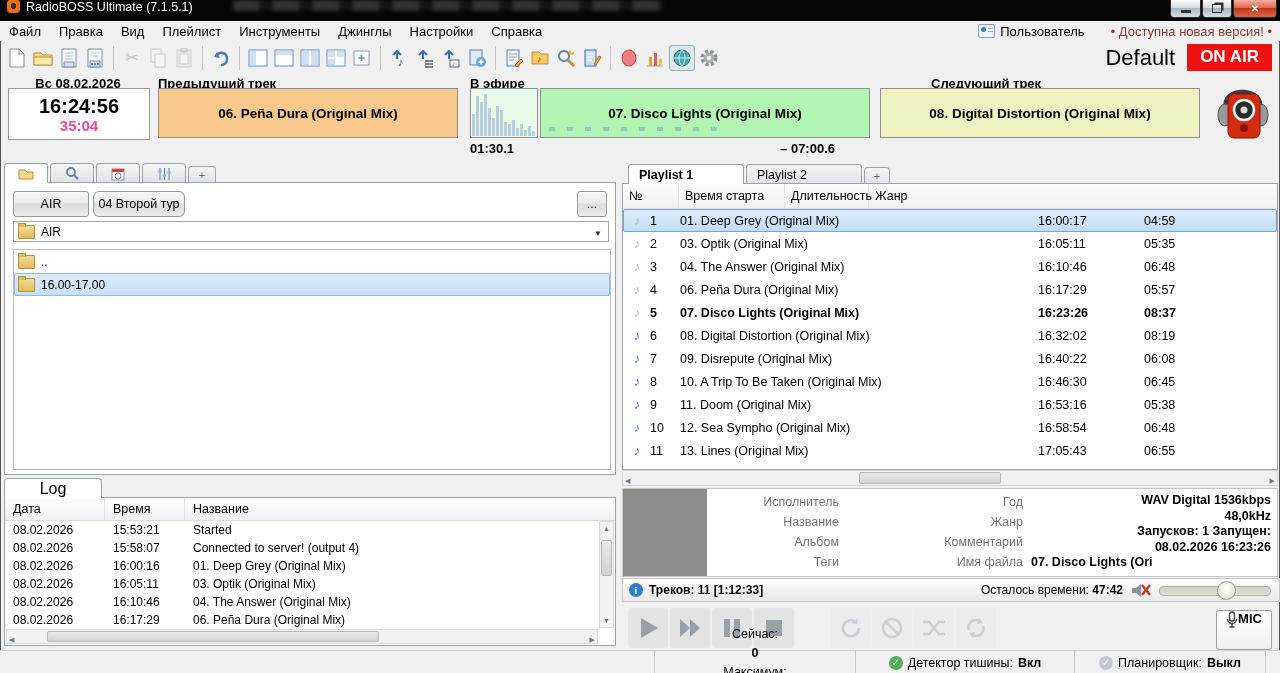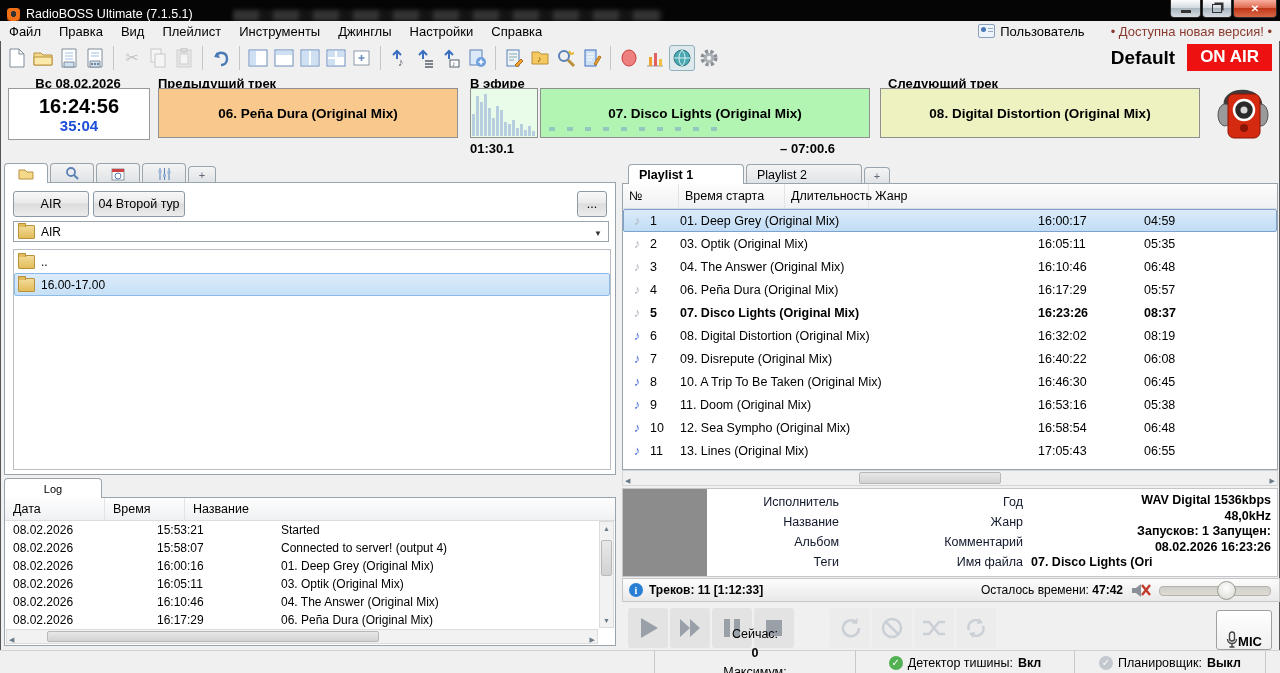--- a/index.html
+++ b/index.html
@@ -1,21 +1,21 @@
 <!DOCTYPE html>
 <html><head>
 <meta charset="utf-8">
 <style>
   html,body{margin:0;padding:0;background:#d4d0c8;}
   .app{position:relative;width:1280px;height:673px;background:#f0f0f0;
        font-family:"Liberation Sans",sans-serif;font-size:12px;color:#000;
        overflow:hidden;box-shadow:inset 0 0 0 1px #555;}
   
   .titlebar{position:absolute;left:0;top:0;width:1280px;height:21px;background:#050505;
-            display:flex;align-items:flex-end;color:#fff;}
+            display:flex;align-items:flex-start;color:#fff;}
   .title-icon{width:13px;height:13px;margin:0 6px 0 7px;border-radius:3px;
               background:radial-gradient(circle at 50% 45%,#333 0 3px,#f07018 3px 7px,#c44d08 7px);}
   .title-text{font-size:12.5px;}
   .redact{height:11px;width:430px;margin-left:40px;border-radius:2px;opacity:.55;
           background:repeating-linear-gradient(90deg,#5a5a5a 0 26px,#222 26px 40px);filter:blur(2px);}
   .winbtns{position:absolute;right:3px;top:0;display:flex;}
   .wb{height:17px;border:1px solid #2d2d2d;border-top:none;display:flex;align-items:center;justify-content:center;
       background:linear-gradient(#fdfdfd,#cfd6dd 50%,#aab6c0 50%,#d8dee4);color:#333;font-size:10px;
       border-radius:0 0 4px 4px;margin-left:1px;}
   .wb.min{width:29px}.wb.max{width:28px}
@@ -32,28 +32,28 @@
   .uicon::before{content:"";position:absolute;left:2px;top:2px;width:5px;height:5px;border-radius:50%;background:#4a7ab5;}
   .uicon::after{content:"";position:absolute;right:1px;top:3px;width:5px;height:1px;background:#9ab;box-shadow:0 3px 0 #9ab;}
   .update-note{font-size:13px;color:#8b3a2e;}
   
   .toolbar{position:absolute;left:0;top:41px;width:1280px;height:33px;display:flex;align-items:center;padding-left:4px;}
   .ti{width:24px;height:24px;margin:0 1px;display:flex;align-items:center;justify-content:center;position:relative;border-radius:3px;}
   .tsep{width:1px;height:24px;background:#c6c6c6;margin:0 5px;}
   .dis{opacity:.38;filter:grayscale(1);}
   .pressed{background:#dde9ec;border:1px solid #8fb2ba;}
   .onair-wrap{position:absolute;right:8px;top:44px;display:flex;align-items:center;gap:12px;}
-  .default-label{font-size:19px;font-weight:bold;}
+  .default-label{font-size:22px;font-weight:normal;}
   .onair-badge{background:#ee1111;color:#fff;font-size:17px;font-weight:bold;padding:3px 13px 4px;}
   
   .deck-label{position:absolute;top:76px;font-weight:bold;font-size:13px;}
   .clock-box{position:absolute;left:8px;top:88px;width:140px;height:50px;background:#fff;border:1px solid #9a9a9a;
              display:flex;flex-direction:column;align-items:center;justify-content:center;}
   .clock-time{font-size:20px;font-weight:bold;line-height:22px;}
-  .clock-elapsed{font-size:15px;font-weight:bold;color:#1d4ed8;line-height:17px;}
+  .clock-elapsed{font-size:15px;font-weight:bold;color:#ec4899;line-height:17px;}
   .deck-box{position:absolute;top:88px;height:50px;border:1px solid #8f8f8f;display:flex;align-items:center;justify-content:center;
             font-weight:bold;font-size:13.5px;box-sizing:border-box;}
   .box-prev{left:158px;width:300px;background:#f8c88c;}
   .box-onair{left:540px;width:330px;background:#b2f5b2;position:absolute;}
   .box-next{left:880px;width:320px;background:#eef2c1;}
   .spectrum{position:absolute;left:470px;top:88px;width:68px;height:50px;background:#e9fce9;border:1px solid #8f8f8f;
             box-sizing:border-box;display:flex;align-items:flex-end;gap:1px;padding:1px 1px;}
   .spec-bar{width:3px;background:#b7cede;}
   .onair-dashes{position:absolute;left:8px;bottom:6px;width:180px;height:4px;opacity:.6;
        background:repeating-linear-gradient(90deg,#7fa8c8 0 6px,transparent 6px 18px);}
@@ -66,36 +66,36 @@
        display:flex;align-items:center;justify-content:center;}
   .tab.active{background:#fff;position:relative;z-index:3;}
   .panel{background:#fff;border:1px solid #9aa4ad;box-sizing:border-box;position:absolute;}
   
   .ltabs{position:absolute;left:4px;top:163px;display:flex;align-items:flex-end;gap:2px;height:20px;}
   .ltab{width:42px;height:19px;}
   .ltab.small{width:26px;height:16px;font-size:11px;color:#667;}
   .lbody{left:4px;top:182px;width:612px;height:293px;}
   .brow-btn{position:absolute;height:24px;}
   .b-air{left:8px;top:8px;width:74px;}
-  .b-tour{left:88px;top:8px;width:90px;}
+  .b-tour{left:88px;top:8px;width:90px;border-radius:6px;}
   .b-more{right:8px;top:8px;width:28px;}
   .dropdown{position:absolute;left:8px;top:38px;width:596px;height:21px;border:1px solid #9aa4ad;background:#fff;
             display:flex;align-items:center;gap:6px;padding-left:4px;box-sizing:border-box;}
   .dd-caret{position:absolute;right:6px;top:7px;font-size:8px;color:#333;}
   .folder-list{position:absolute;left:8px;top:66px;width:596px;height:219px;border:1px solid #b8bec4;overflow:hidden;}
   .flist-row{height:23px;display:flex;align-items:center;gap:6px;padding-left:3px;border:1px solid transparent;box-sizing:border-box;}
   .flist-row.sel{background:linear-gradient(#dcebfa,#c6e0f7);border:1px solid #8ebae8;border-radius:2px;}
   
-  .logtab{position:absolute;left:4px;top:478px;width:96px;height:19px;font-size:11px;}
+  .logtab{position:absolute;left:4px;top:478px;width:96px;height:19px;font-size:16px;}
   .logbody{left:4px;top:497px;width:612px;height:149px;overflow:hidden;}
   .log-head{display:flex;height:22px;align-items:center;background:linear-gradient(#fdfdfd,#f0f1f3);
             border-bottom:1px solid #d9dde1;font-size:12.5px;}
   .log-head span{border-right:1px solid #e2e5e8;height:100%;display:flex;align-items:center;padding-left:8px;box-sizing:border-box;}
   .log-rows{height:109px;overflow:hidden;}
-  .log-row{display:flex;height:18px;align-items:center;gap:44px;}
+  .log-row{display:flex;height:18px;align-items:center;}
   .lc-date{width:100px;padding-left:8px;box-sizing:border-box;}
   .lc-time{width:80px;padding-left:8px;box-sizing:border-box;}
   .lc-name{flex:1;padding-left:8px;box-sizing:border-box;white-space:nowrap;}
   
   .vsb{position:absolute;right:1px;top:23px;bottom:17px;width:15px;background:#f2f2f2;border:1px solid #dcdcdc;box-sizing:border-box;}
   .hsb{position:absolute;left:1px;right:17px;bottom:1px;height:15px;background:#f2f2f2;border:1px solid #dcdcdc;box-sizing:border-box;}
   .sb-arrow{position:absolute;font-size:7px;color:#6a7a88;line-height:13px;text-align:center;}
   .sb-thumb{position:absolute;background:linear-gradient(#e8e8e8,#d2d2d2);border:1px solid #b8b8b8;border-radius:2px;}
   
   .ptabs{position:absolute;left:628px;top:163px;display:flex;align-items:flex-end;gap:2px;height:21px;}
@@ -114,39 +114,39 @@
   .c-note.blue{color:#4f6fd8;}
   .c-num{width:30px;}
   .c-title{flex:1;white-space:nowrap;overflow:hidden;}
   .c-start{width:106px;padding-left:6px;box-sizing:border-box;}
   .c-dur{width:84px;padding-left:6px;box-sizing:border-box;}
   .c-genre{width:54px;padding-left:6px;box-sizing:border-box;}
   .plhsb{position:absolute;left:622px;top:470px;width:656px;height:16px;background:#f0f0f0;border:1px solid #d5d5d5;box-sizing:border-box;}
   
   .trackinfo{left:622px;top:488px;width:656px;height:89px;border:1px solid #c2c6ca;background:#fff;}
   .art{position:absolute;left:0;top:0;width:84px;height:87px;background:#8c8c8c;}
-  .ti-label{position:absolute;color:#0f172a;font-size:12.5px;text-align:right;width:120px;}
+  .ti-label{position:absolute;color:#737373;font-size:12.5px;text-align:right;width:120px;}
   .ti-value{position:absolute;font-size:12.5px;white-space:nowrap;}
   .ti-right{position:absolute;right:6px;top:4px;text-align:right;font-size:12.5px;font-weight:600;line-height:15.5px;}
   
   .infobar{position:absolute;left:622px;top:578px;width:658px;height:24px;background:linear-gradient(#fcfcfc,#e9e9e9);
            border:1px solid #c6c6c6;box-sizing:border-box;display:flex;align-items:center;}
   .iicon{width:14px;height:14px;border-radius:50%;background:#2a7fd4;color:#fff;font-size:10px;font-weight:bold;
          display:flex;align-items:center;justify-content:center;margin:0 6px 0 6px;font-family:"Liberation Serif",serif;}
   .tracks-sum{font-weight:600;}
   .ib-right{margin-left:auto;display:flex;align-items:center;gap:6px;padding-right:8px;}
   .remaining b{font-weight:bold;}
   .vol-slider{width:112px;height:18px;position:relative;}
   .vol-track{position:absolute;left:0;right:0;top:5px;height:8px;border-radius:4px;background:linear-gradient(#cfcfc9,#dedcd4);border:1px solid #b4b2aa;}
   .vol-thumb{position:absolute;top:0;width:17px;height:17px;border-radius:50%;background:radial-gradient(circle at 50% 35%,#fff,#e2e2de 70%,#c9c9c2);border:1px solid #9a9a94;}
   .transport{position:absolute;left:622px;top:602px;width:658px;height:48px;}
   .tbtn{position:absolute;top:6px;width:40px;height:40px;background:#e3e3e3;border-radius:3px;display:flex;align-items:center;justify-content:center;}
   .tbtn.dis2{background:#ececec;}
   .mic-btn{position:absolute;right:8px;top:8px;width:54px;height:38px;background:linear-gradient(#fff,#f0f0f0);
-           border:1px solid #a0a0a0;border-radius:3px;display:flex;align-items:flex-end;justify-content:center;gap:0;
+           border:1px solid #a0a0a0;border-radius:3px;display:flex;align-items:flex-start;justify-content:center;gap:0;
            font-weight:bold;font-size:13px;}
   
   .statusbar{position:absolute;left:0;top:650px;width:1280px;height:23px;background:#f0f0f0;border-top:1px solid #d2d2d2;
              display:flex;align-items:center;font-size:12.5px;}
   .sseg{height:100%;display:flex;align-items:center;justify-content:center;border-left:1px solid #c8c8c8;gap:5px;}
   .sseg b{font-weight:bold;}
   .chk{width:14px;height:14px;border-radius:50%;color:#fff;font-size:10px;display:flex;align-items:center;justify-content:center;}
   .chk.on{background:#52b152;}
   .chk.off{background:#c2c8ce;}
   
@@ -399,21 +399,21 @@
       <div class="spec-bar" style="height: 10px;"></div>
       <div class="spec-bar" style="height: 5px;"></div>
     </div>
   <div class="deck-box box-onair">
     <span>07. Disco Lights (Original Mix)</span>
     <div class="onair-dashes"></div>
   </div>
   <div class="deck-sub" style="left:470px;">01:30.1</div>
   <div class="deck-sub" style="left:740px;width:95px;text-align:right;">– 07:00.6</div>
 
-  <div class="deck-label" style="left:888px;">Следующий трек</div>
+  <div class="deck-label" style="left:931px;">Следующий трек</div>
   <div class="deck-box box-next">08. Digital Distortion (Original Mix)</div>
 
   <div class="logo">
     <svg width="62" height="64" viewBox="0 0 62 64">
       <path d="M14 22 C14 6, 48 6, 48 24" fill="none" stroke="#3c3c3c" stroke-width="5"></path>
       <ellipse cx="13" cy="33" rx="7" ry="11" fill="#9a9a9a" stroke="#555"></ellipse>
       <ellipse cx="49" cy="33" rx="7" ry="11" fill="#9a9a9a" stroke="#555"></ellipse>
       <rect x="16" y="12" width="32" height="44" rx="6" fill="#d42a10" stroke="#8a1505"></rect>
       <rect x="19" y="15" width="26" height="38" rx="4" fill="#e8means" opacity="0"></rect>
       <circle cx="32" cy="28" r="10" fill="#2a2a2a" stroke="#fff" stroke-width="2.5"></circle>

